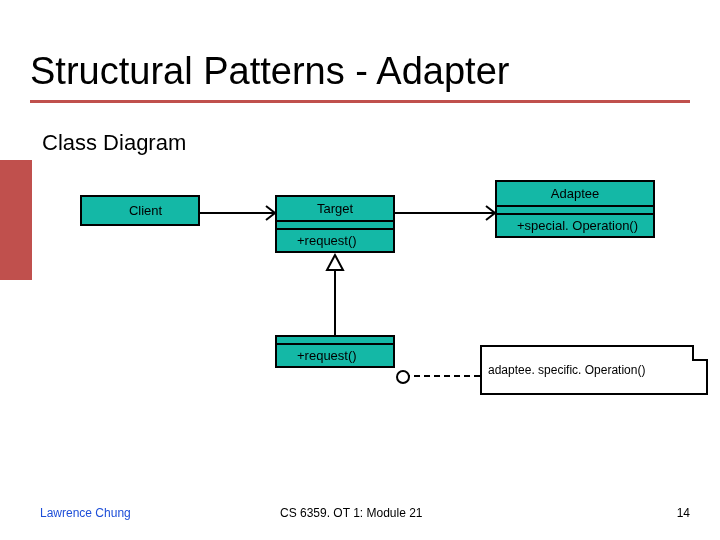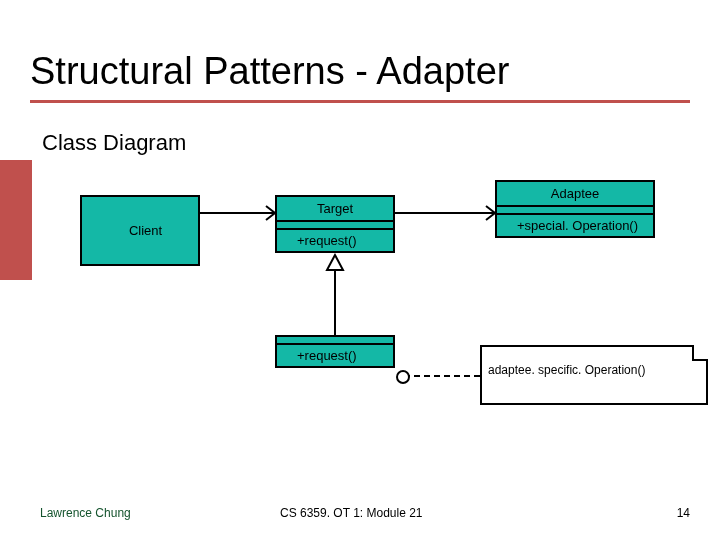--- a/index.html
+++ b/index.html
@@ -58,34 +58,34 @@
   .uml-mid {
     height: 6px;
     border-bottom: 2px solid #000;
   }
   .uml-ops {
     padding: 3px 20px;
     white-space: nowrap;
   }
   
   #client { left: 80px; top: 195px; width: 120px; }
-  #client .uml-name { border-bottom: none; padding: 26px 6px; margin-left: 11px; }
+  #client .uml-name { border-bottom: none; padding: 6px 6px; margin-left: 11px; }
   
   #target { left: 275px; top: 195px; width: 120px; }
   
   #adaptee { left: 495px; top: 180px; width: 160px; }
   
   #adapter { left: 275px; top: 335px; width: 120px; }
   
   .note {
     position: absolute;
     left: 480px;
     top: 345px;
     width: 228px;
-    height: 60px;
+    height: 50px;
     border: 2px solid #000;
     background: #fff;
     font-size: 12px;
     padding: 16px 6px 6px 6px;
     box-sizing: border-box;
   }
   .note-corner {
     position: absolute;
     right: -2px;
     top: -2px;
@@ -129,21 +129,21 @@
     top: 0;
     width: 720px;
     height: 540px;
     pointer-events: none;
   }
   .footer-left {
     position: absolute;
     left: 40px;
     bottom: 20px;
     font-size: 12px;
-    color: #14532d;
+    color: #1d4ed8;
   }
   .footer-mid {
     position: absolute;
     left: 280px;
     bottom: 20px;
     font-size: 12px;
     color: #000;
   }
   .footer-right {
     position: absolute;

